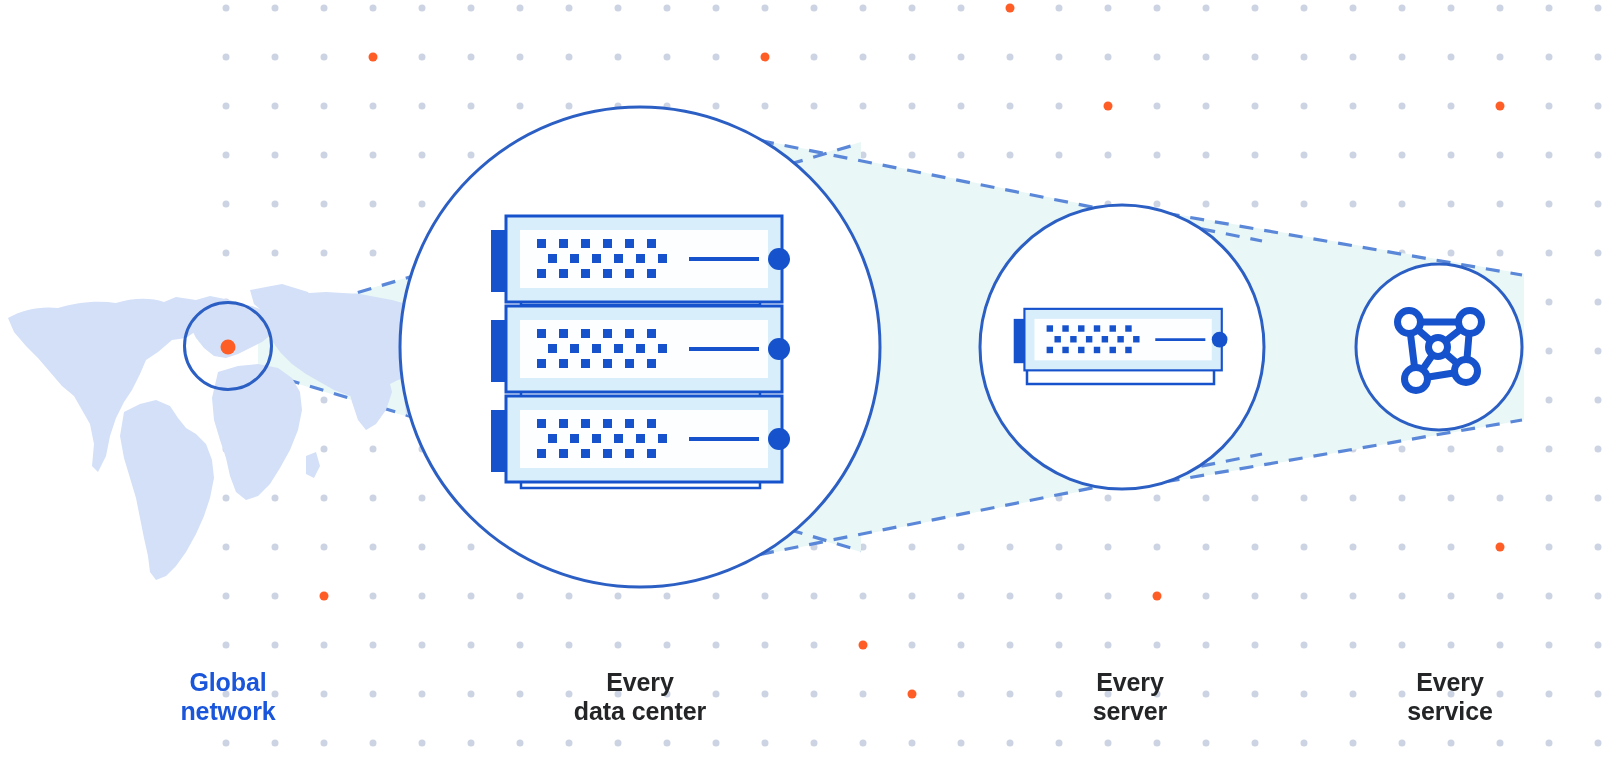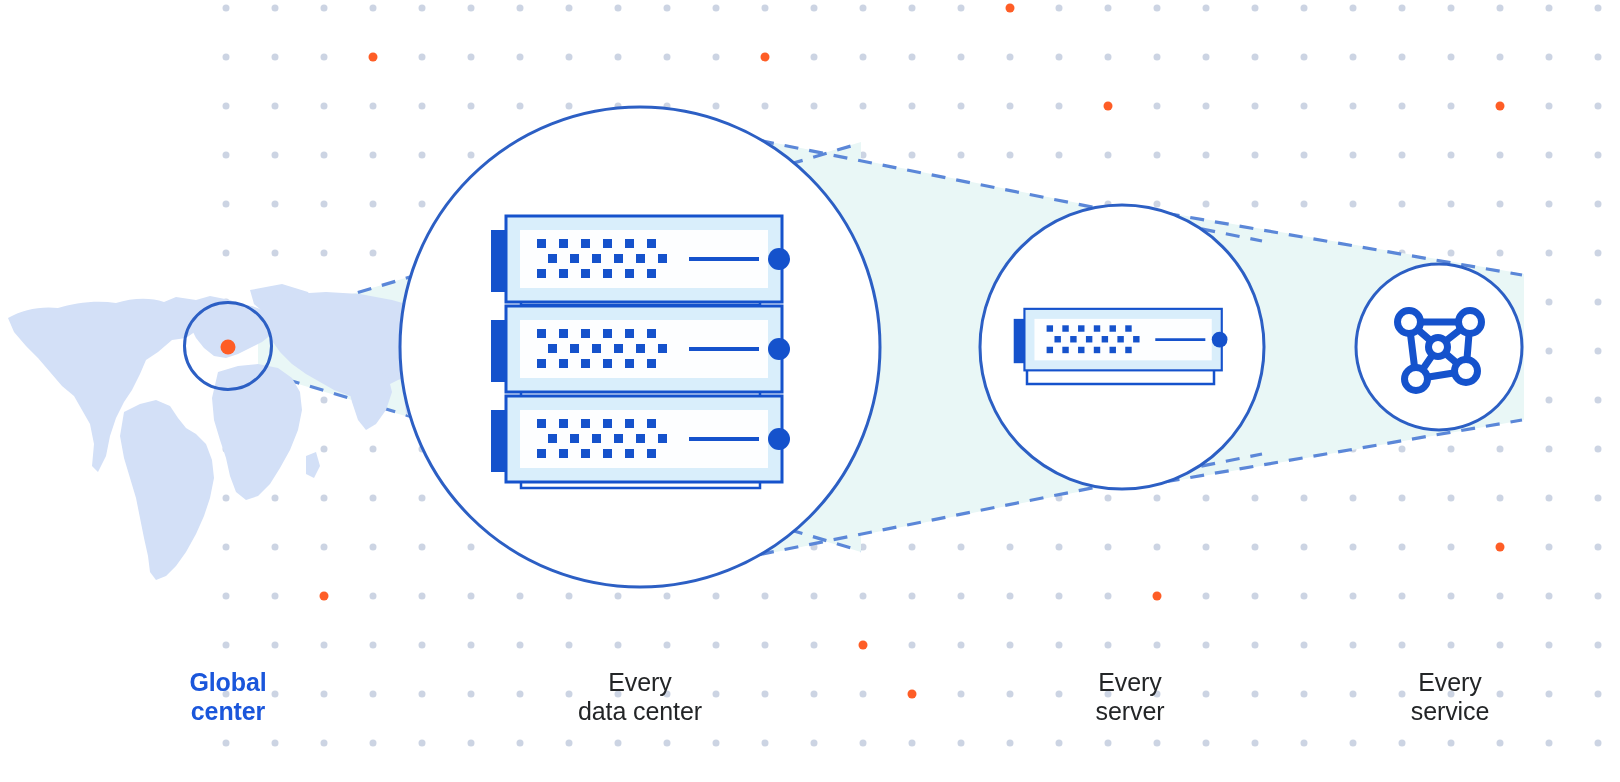--- a/index.html
+++ b/index.html
@@ -12,21 +12,21 @@
     position:relative;
   }
   #stage { position:absolute; inset:0; width:1620px; height:782px; }
   #stage svg { display:block; width:1620px; height:782px; }
 
   .label {
     position:absolute;
     text-align:center;
     font-size:25px;
     line-height:1.14;
-    font-weight:400;
+    font-weight:700;
     color:#232527;
     letter-spacing:-0.1px;
     white-space:pre-line;
   }
   .label.accent { color:#1a56db; font-weight:700; }
 </style>
 </head>
 <body>
 
 <div id="stage">
@@ -663,21 +663,21 @@
     <circle cx="1470" cy="322" r="11.5" fill="#ffffff" stroke="#1552cc" stroke-width="7"></circle>
     <circle cx="1416" cy="379" r="11.5" fill="#ffffff" stroke="#1552cc" stroke-width="7"></circle>
     <circle cx="1466" cy="371" r="11.5" fill="#ffffff" stroke="#1552cc" stroke-width="7"></circle>
     <circle cx="1438" cy="347" r="9.5" fill="#ffffff" stroke="#1552cc" stroke-width="7"></circle>
   </g>
 
 </svg>
 </div>
 
 <div class="label accent" style="left:128px; top:668px; width:200px;">Global
-center</div>
+network</div>
 
 <div class="label" style="left:520px; top:668px; width:240px;">Every
 data center</div>
 
 <div class="label" style="left:1030px; top:668px; width:200px;">Every
 server</div>
 
 <div class="label" style="left:1350px; top:668px; width:200px;">Every
 service</div>
 

